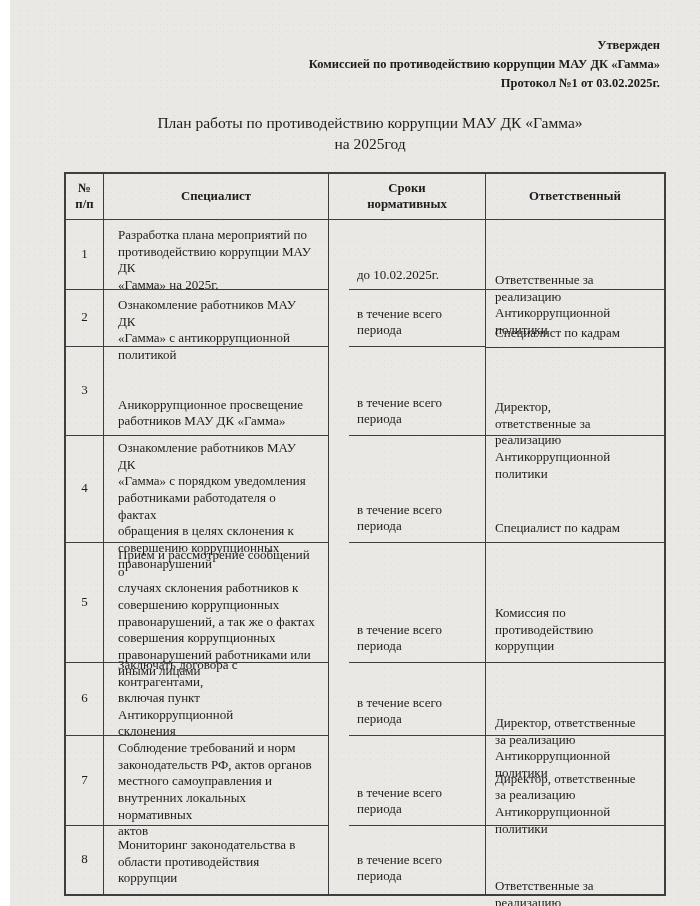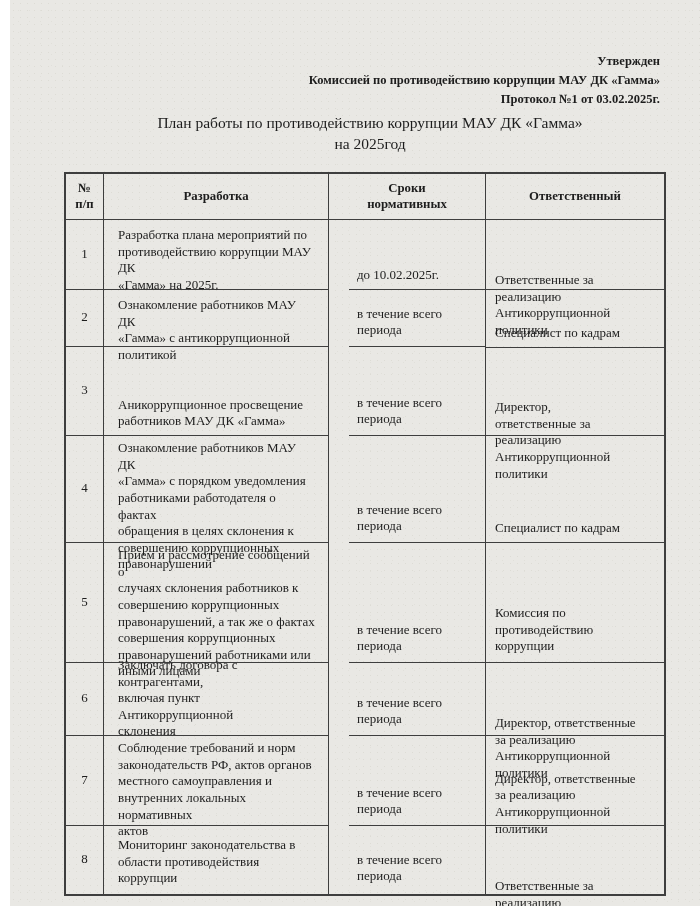--- a/index.html
+++ b/index.html
@@ -13,21 +13,21 @@
   .paper{
     position:absolute;left:10px;top:0;width:690px;height:906px;
     background-color:#e9e8e4;
     background-image:
       radial-gradient(#dddcd5 0.5px, transparent 0.7px),
       radial-gradient(#e1e0da 0.5px, transparent 0.7px);
     background-size:7px 7px, 11px 11px;
     background-position:0 0, 3px 5px;
   }
   .approval{
-    position:absolute;top:52px;left:0;width:650px;
+    position:absolute;top:36px;left:0;width:650px;
     text-align:right;
     font-weight:bold;font-size:12.5px;line-height:19px;
     white-space:pre-line;
   }
   .doc-title{
     position:absolute;top:112px;left:30px;width:660px;
     text-align:center;font-weight:normal;font-size:15.5px;line-height:21px;
     white-space:pre-line;
   }
   .plan-table{
@@ -72,21 +72,21 @@
 Комиссией по противодействию коррупции МАУ ДК «Гамма»
 Протокол №1 от 03.02.2025г.</div>
 
   <div class="doc-title">План работы по противодействию коррупции  МАУ  ДК «Гамма»
 на  2025год</div>
 
   <div class="plan-table">
 
     <div class="cell hc">№
 п/п</div>
-    <div class="cell hc">Разработка</div>
+    <div class="cell hc">Специалист</div>
     <div class="cell hc">Сроки
 нормативных</div>
     <div class="cell hc">Ответственный</div>
 
     <div class="cell num">1</div>
     <div class="cell act vt pt6">Разработка плана мероприятий  по
 противодействию коррупции МАУ ДК
 «Гамма» на 2025г.</div>
     <div class="cell term vb">до 10.02.2025г.</div>
     <div class="cell resp vt">Ответственные за

